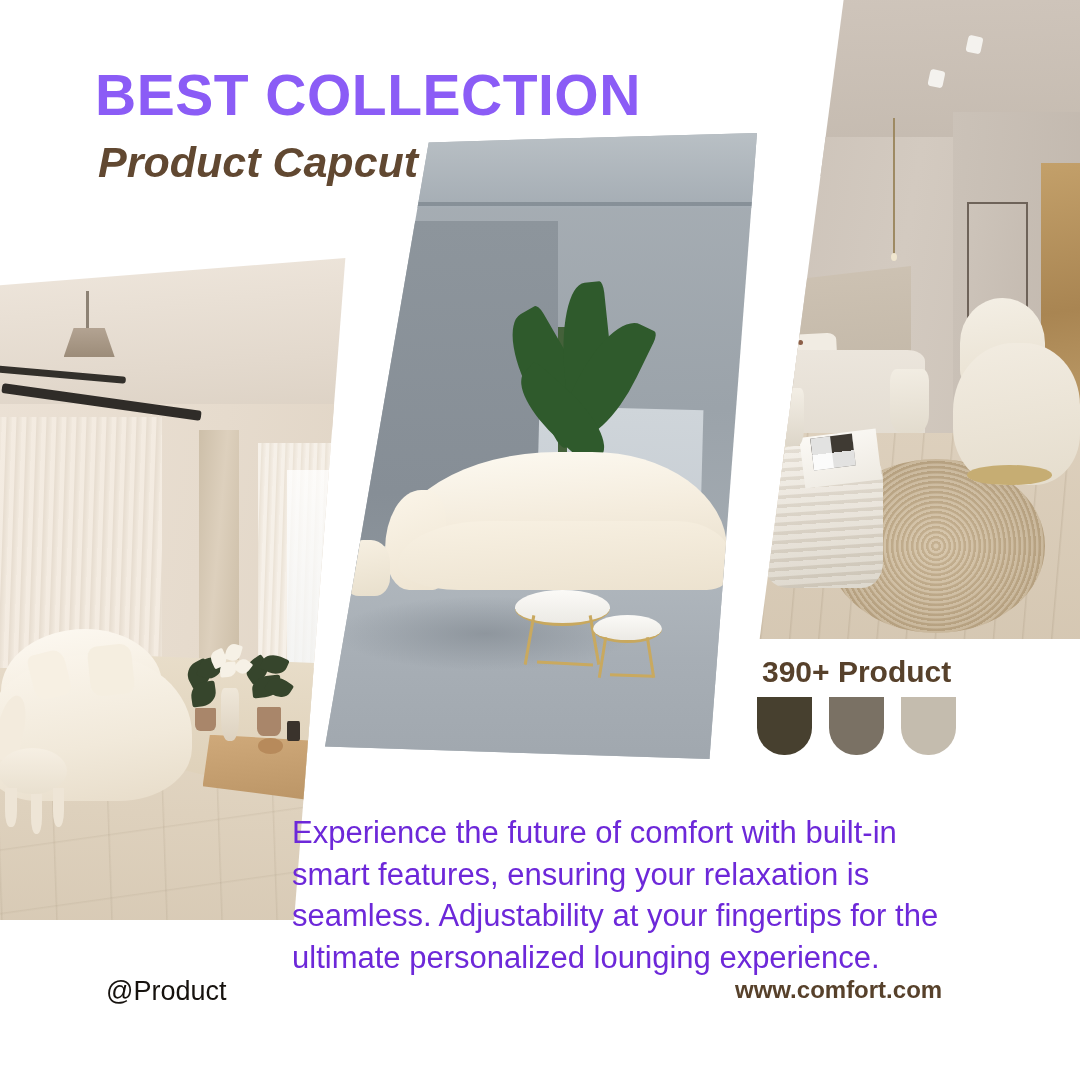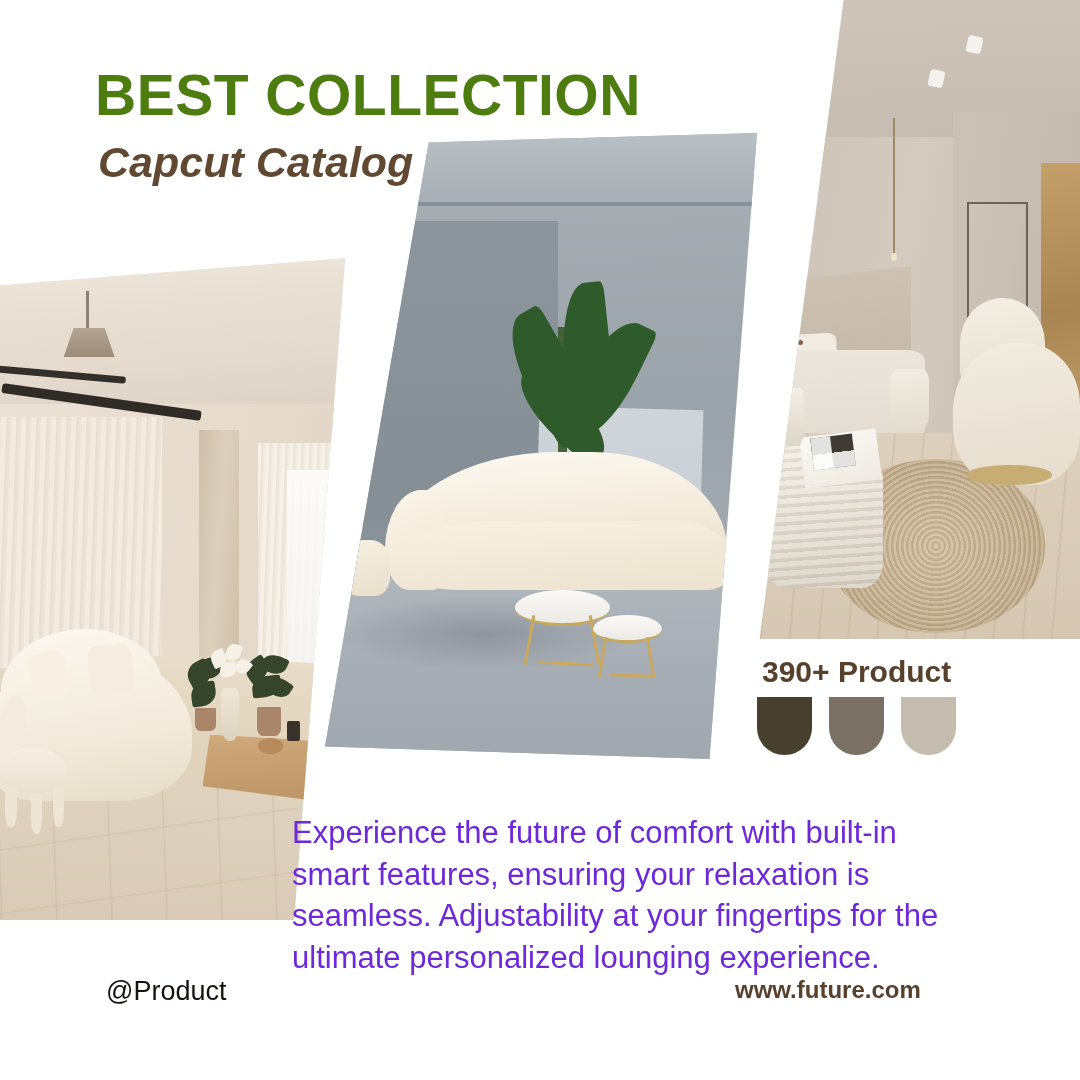--- a/index.html
+++ b/index.html
@@ -19,21 +19,21 @@
   }
 
   
   .headline {
     position: absolute;
     left: 95px;
     top: 62px;
     font-size: 57px;
     font-weight: 700;
     letter-spacing: 0.5px;
-    color: #4d7c0f;
+    color: #8b5cf6;
     white-space: nowrap;
     font-family: "Liberation Sans", sans-serif;
   }
   .subhead {
     position: absolute;
     left: 98px;
     top: 138px;
     font-size: 43px;
     font-weight: 700;
     font-style: italic;
@@ -488,21 +488,21 @@
     color: #57412b;
     white-space: nowrap;
   }
 </style>
 </head>
 <body>
 
 <div class="poster">
 
   <div class="headline">BEST COLLECTION</div>
-  <div class="subhead">Capcut Catalog</div>
+  <div class="subhead">Product Capcut</div>
 
   <div class="panel panel-left">
     <div class="scene">
       <div class="l-ceiling"></div>
       <div class="l-wall"></div>
       <div class="l-curtain"></div>
       <div class="l-column"></div>
       <div class="l-curtain2"></div>
       <div class="l-window"></div>
       <div class="l-track2"></div>
@@ -626,15 +626,15 @@
   <div class="product-count">390+ Product</div>
   <div class="swatches">
     <div class="swatch" style="background: rgb(71, 64, 47);"></div>
     <div class="swatch" style="background: rgb(122, 113, 100);"></div>
     <div class="swatch" style="background: rgb(196, 188, 174);"></div>
   </div>
 
   <div class="body-copy">Experience the future of comfort with built-in smart features, ensuring your relaxation is seamless. Adjustability at your fingertips for the ultimate personalized lounging experience.</div>
 
   <div class="handle">@Product</div>
-  <div class="website">www.future.com</div>
+  <div class="website">www.comfort.com</div>
 
 </div>
 
 </body></html>

